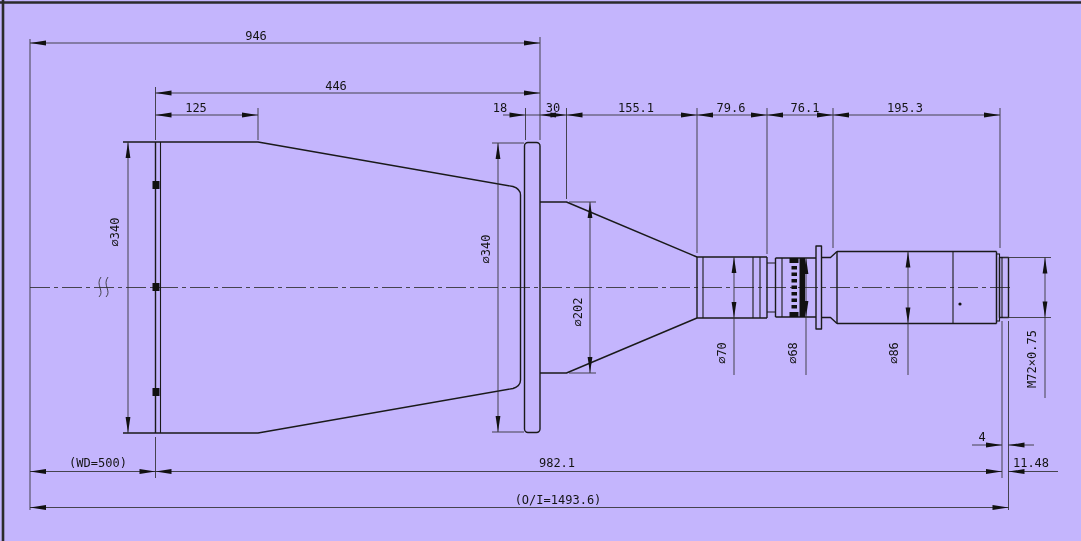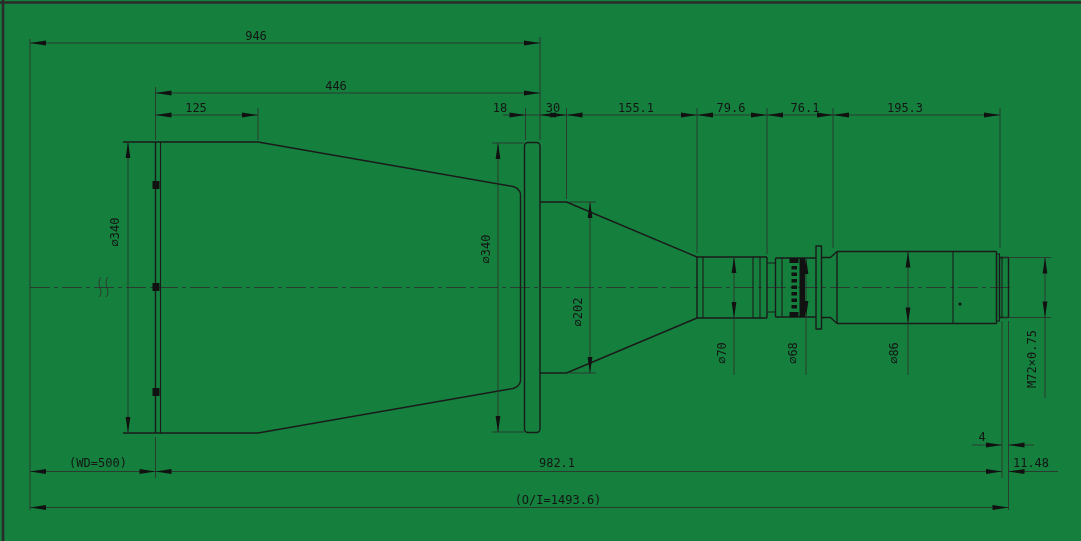--- a/index.html
+++ b/index.html
@@ -1,16 +1,16 @@
 <!DOCTYPE html>
 <html><head>
 <meta charset="utf-8">
 <style>
   html,body{margin:0;padding:0;background:#f4f4f4;}
-  .stage{position:relative;width:1081px;height:541px;background:#15803d;overflow:hidden;
+  .stage{position:relative;width:1081px;height:541px;background:#c4b5fd;overflow:hidden;
          font-family:"DejaVu Sans Mono","Liberation Mono",monospace;}
   svg{display:block;}
   .outline{stroke:#1a1a1a;stroke-width:1.4;fill:none;stroke-linejoin:round;}
   .part2{stroke:#1a1a1a;stroke-width:1.1;fill:none;}
   .thin{stroke:#2e2e2e;stroke-width:0.85;fill:none;}
   .centerln{stroke:#2e2e2e;stroke-width:0.85;fill:none;stroke-dasharray:20 4 4 4;}
   .arrow{fill:#111;stroke:none;}
   .solidfill{fill:#111;stroke:none;}
   text{font-family:"DejaVu Sans Mono","Liberation Mono",monospace;font-size:12px;fill:#141414;}
   .frame{stroke:#2b2b2b;stroke-width:2.6;fill:none;}

